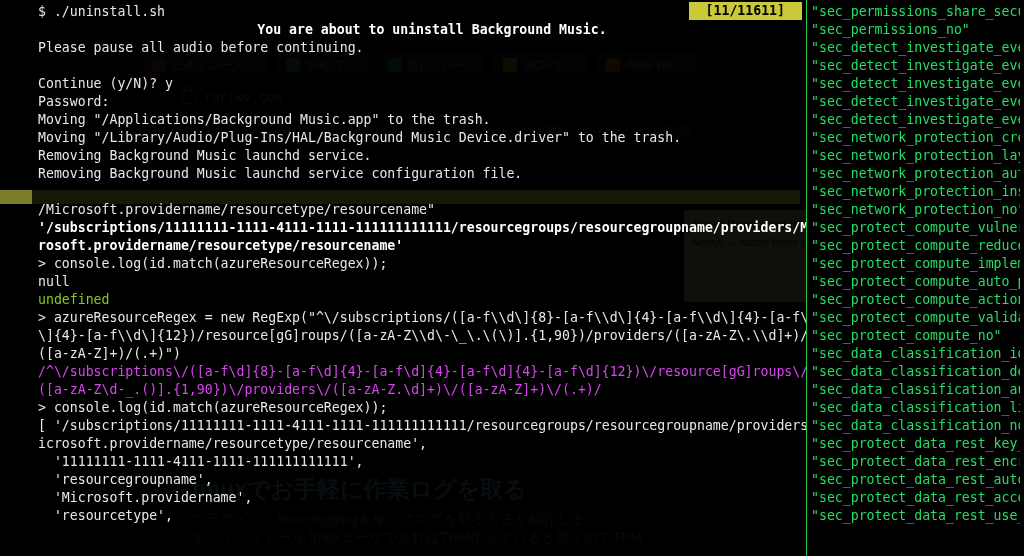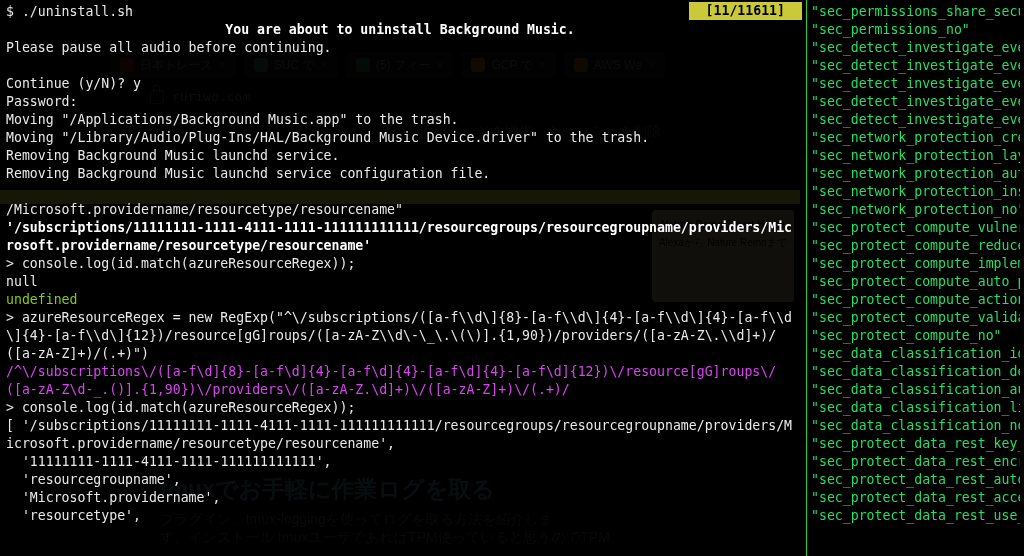--- a/index.html
+++ b/index.html
@@ -1,16 +1,16 @@
 <!DOCTYPE html>
 <html><head>
 <meta charset="utf-8">
 <style>
   html,body{margin:0;padding:0;width:1024px;height:556px;overflow:hidden;background:#000;font-family:"Menlo","Consolas","DejaVu Sans Mono",monospace;font-size:13.2px;line-height:18px;color:#e8e8e8;}
-  .layer{position:absolute;}
+  .layer{position:absolute;margin-left:32px;}
   
   .bg{left:0;top:0;width:1024px;height:432px;filter:brightness(0.35);}
   .tabbar{position:absolute;top:52px;left:110px;display:flex;gap:8px;color:#aaa;font-family:-apple-system,BlinkMacSystemFont,sans-serif;font-size:12px;}
   .tab{display:flex;align-items:center;gap:6px;background:#2a2a2a;padding:4px 10px;border-radius:4px;}
   .favicon{width:14px;height:14px;border-radius:3px;display:inline-block;}
   .addr{position:absolute;top:88px;left:150px;display:flex;align-items:center;gap:8px;color:#bbb;font-size:13px;}
   .lock{width:12px;height:12px;border:1.5px solid #888;border-radius:3px;position:relative;}
   .lock:before{content:"";position:absolute;top:-6px;left:2px;width:5px;height:6px;border:1.5px solid #888;border-bottom:none;border-radius:5px 5px 0 0;}
   .jp{position:absolute;color:#888;font-size:14px;font-family:-apple-system,sans-serif;}
   .card{position:absolute;top:210px;right:230px;width:130px;height:80px;background:#fef9c3;border-radius:4px;padding:6px;font-size:10px;color:#333;font-family:sans-serif;text-align:center;}

